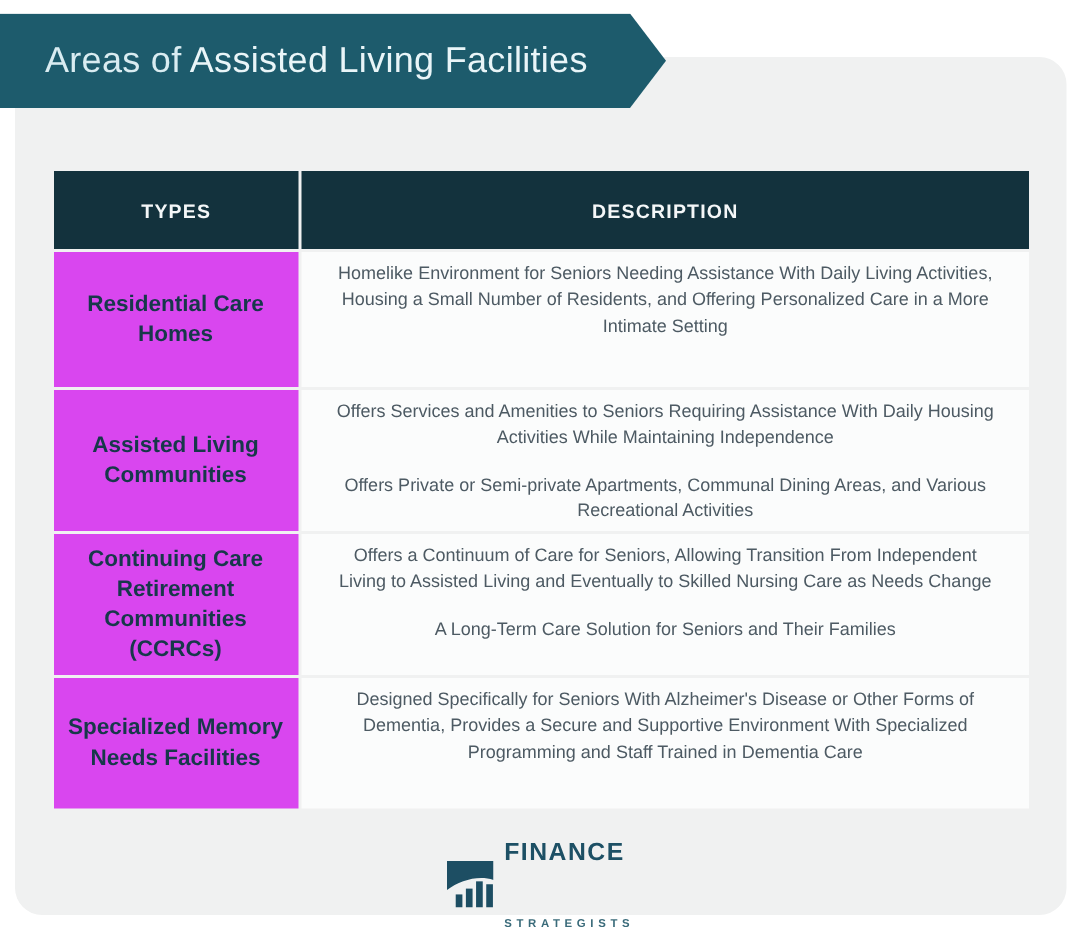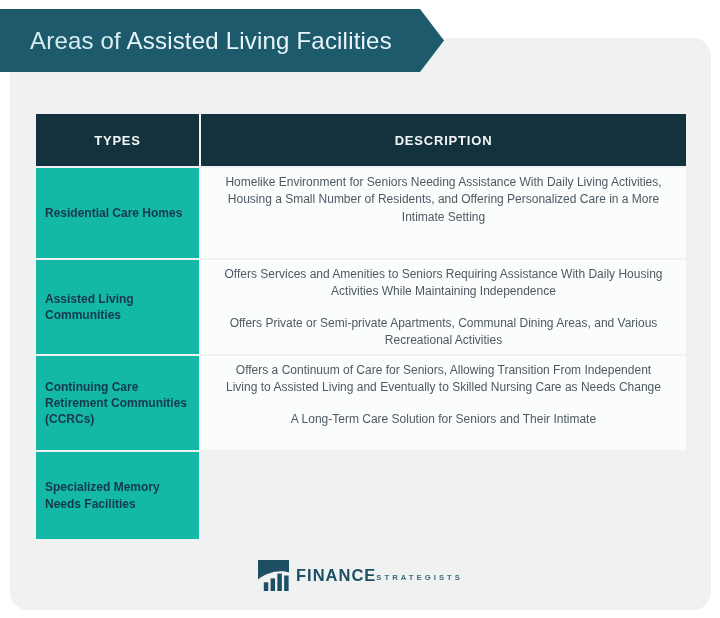--- a/index.html
+++ b/index.html
@@ -55,29 +55,30 @@
     background: #13323d;
     color: #f4f7f8;
     font-size: 13px;
     font-weight: 700;
     letter-spacing: 0.8px;
     display: flex;
     align-items: center;
     justify-content: center;
   }
   .cell-type {
-    background: #14b8a6;
+    background: #d946ef;
     color: #17384a;
-    font-size: 12px;
+    font-size: 15px;
     font-weight: 700;
     line-height: 1.35;
     display: flex;
     flex-direction: column;
     justify-content: center;
     padding: 4px 10px 4px 9px;
+    text-align: center;
   }
   .cell-desc {
     background: #fbfcfc;
     color: #4d5a63;
     font-size: 12px;
     line-height: 1.45;
     text-align: center;
     display: flex;
     flex-direction: column;
     gap: 14px;
@@ -88,21 +89,21 @@
   .footer-logo {
     position: absolute;
     left: 10px; top: 560px;
     width: 701px;
     display: flex;
     align-items: center;
     justify-content: center;
     gap: 7px;
   }
   .logo-mark { width: 31px; height: 31px; flex: 0 0 auto; }
-  .logo-text { display: flex; flex-direction: row; align-items: flex-start; }
+  .logo-text { display: flex; flex-direction: column; align-items: flex-start; gap: 28px; }
   .brand-name {
     color: #1d5065;
     font-weight: 700;
     font-size: 16.5px;
     letter-spacing: 1px;
     line-height: 1;
   }
   .brand-subname {
     color: #3a6b7a;
     font-weight: 700;
@@ -141,26 +142,29 @@
     <div class="cell-desc">
       <p>Offers Services and Amenities to Seniors Requiring Assistance With Daily Housing Activities While Maintaining Independence</p>
       <p>Offers Private or Semi-private Apartments, Communal Dining Areas, and Various Recreational Activities</p>
     </div>
 
     <div class="cell-type">
         <span>Continuing Care Retirement Communities (CCRCs)</span>
       </div>
     <div class="cell-desc">
       <p>Offers a Continuum of Care for Seniors, Allowing Transition From Independent Living to Assisted Living and Eventually to Skilled Nursing Care as Needs Change</p>
-      <p>A Long-Term Care Solution for Seniors and Their Intimate</p>
+      <p>A Long-Term Care Solution for Seniors and Their Families</p>
     </div>
 
     <div class="cell-type">
         <span>Specialized Memory Needs Facilities</span>
       </div>
+    <div class="cell-desc">
+      <p>Designed Specifically for Seniors With Alzheimer's Disease or Other Forms of Dementia, Provides a Secure and Supportive Environment With Specialized Programming and Staff Trained in Dementia Care</p>
+    </div>
 
   </div>
 
   <div class="footer-logo">
     <svg class="logo-mark" viewBox="0 0 32 32" aria-hidden="true">
       <path d="M0,0 L32,0 L32,13 C22,9.5 9,13 0,20 Z" fill="#1d4e63"></path>
       <rect x="6" y="23" width="4.6" height="9" fill="#1d4e63"></rect>
       <rect x="13" y="19" width="4.6" height="13" fill="#1d4e63"></rect>
       <rect x="20" y="14" width="4.6" height="18" fill="#1d4e63"></rect>
       <rect x="27" y="16" width="4.6" height="16" fill="#1d4e63"></rect>

